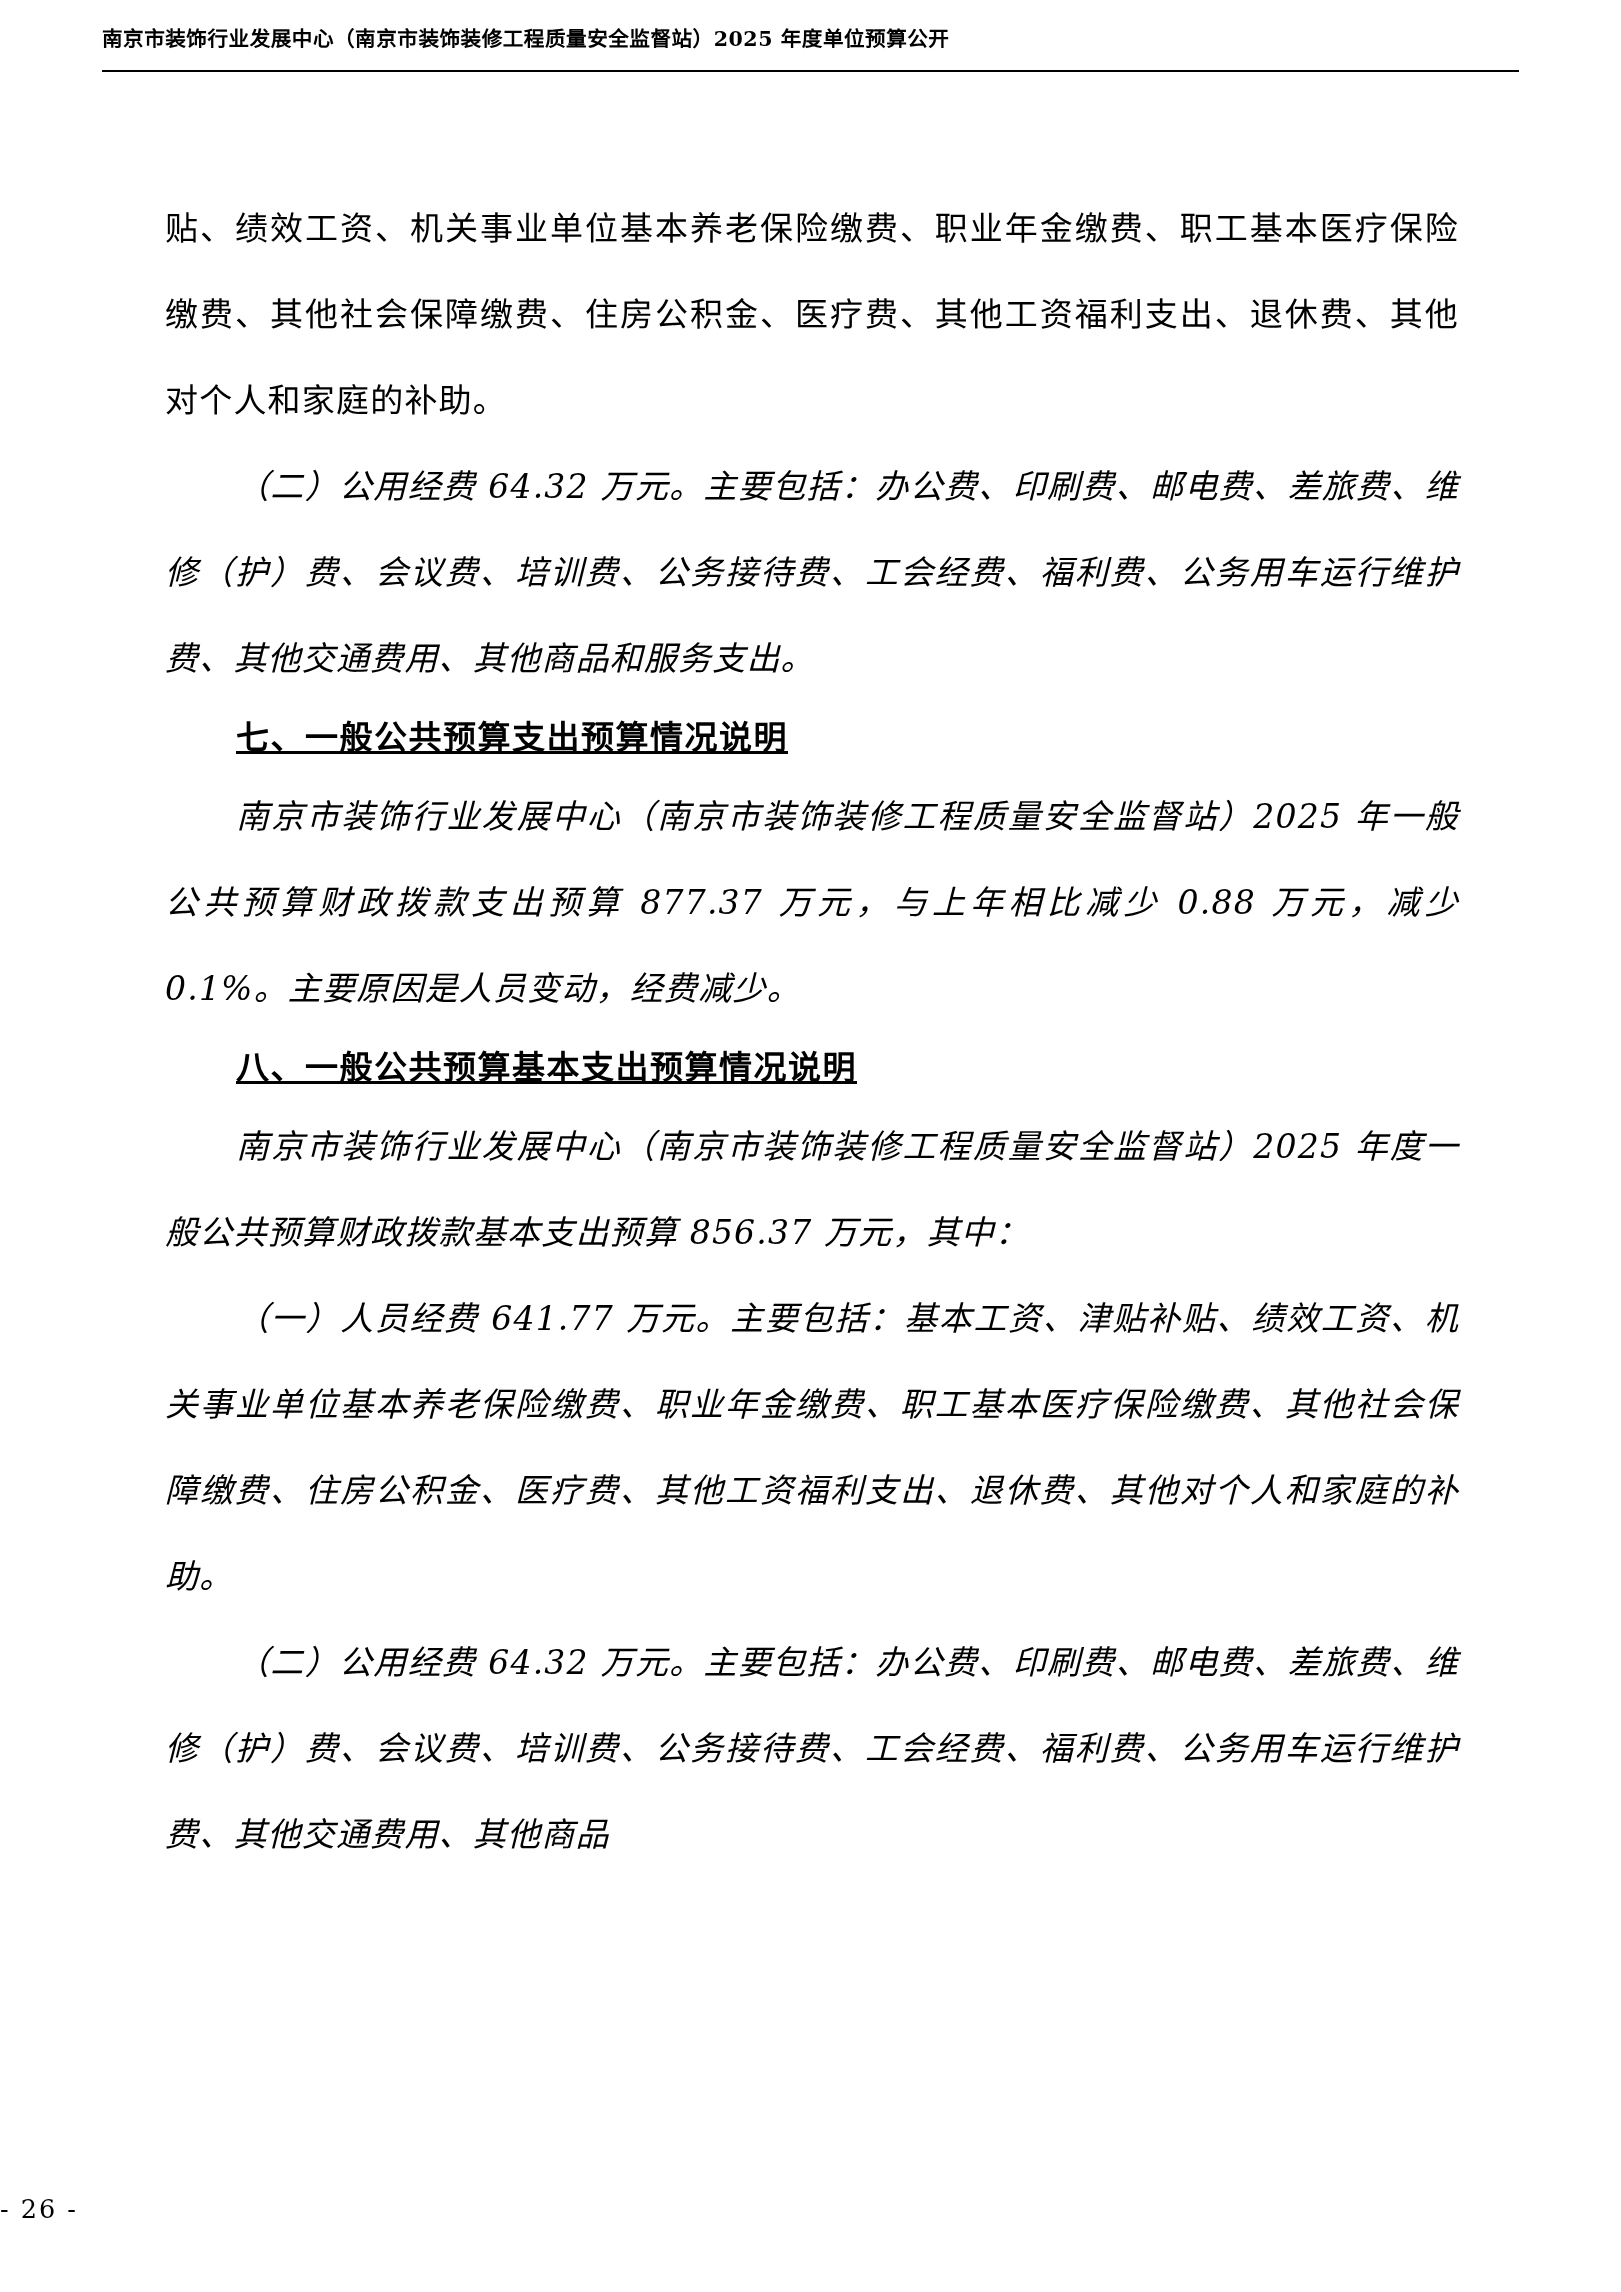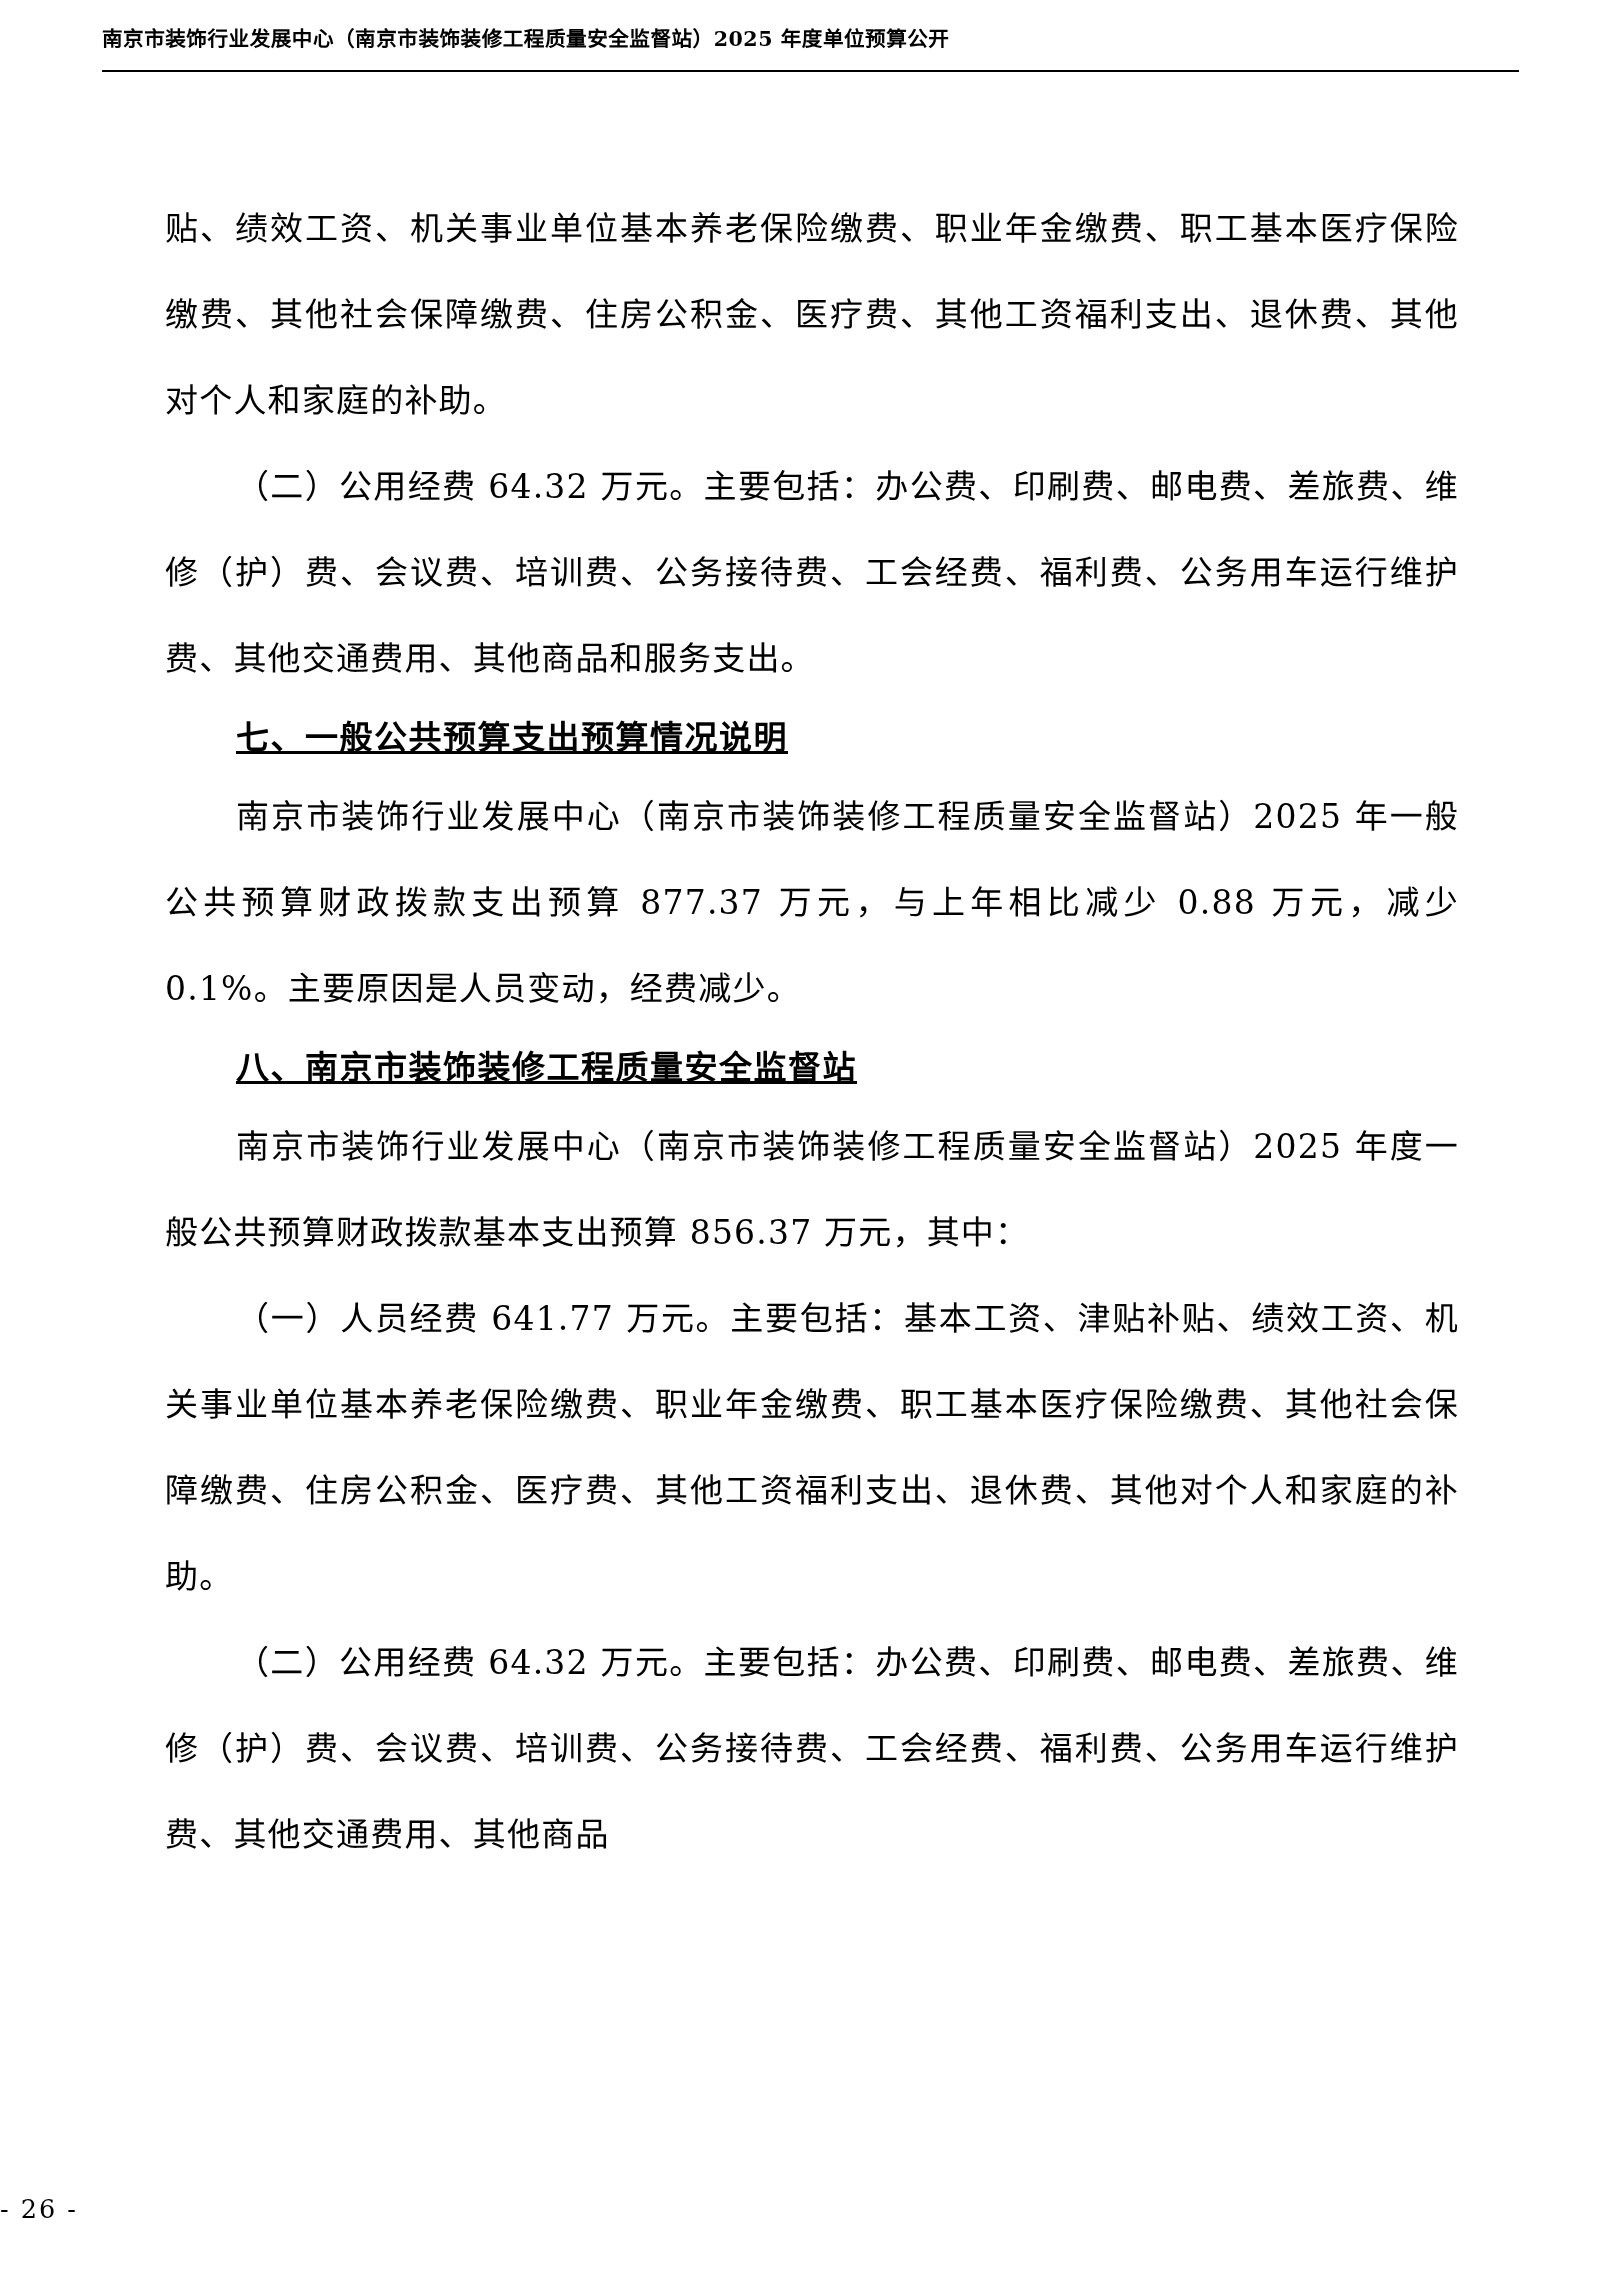--- a/index.html
+++ b/index.html
@@ -49,20 +49,21 @@
     margin: 0 0 0 0;
     font-size: 33px;
     line-height: 86px;
     letter-spacing: 1.2px;
     text-align: justify;
     text-justify: inter-ideograph;
     font-family: "DejaVu Serif", "Liberation Serif", serif;
   }
   p.indent {
     text-indent: 71px;
+    font-style: italic;
   }
   h2.section-heading {
     margin: 0;
     font-size: 33px;
     line-height: 72px;
     font-weight: bold;
     text-indent: 71px;
     letter-spacing: 1.5px;
     font-family: "DejaVu Serif", "Liberation Serif", serif;
     text-decoration: underline;
@@ -90,21 +91,21 @@
   <div class="content">
 
     <p class="body-text">贴、绩效工资、机关事业单位基本养老保险缴费、职业年金缴费、职工基本医疗保险缴费、其他社会保障缴费、住房公积金、医疗费、其他工资福利支出、退休费、其他对个人和家庭的补助。</p>
 
     <p class="body-text indent">（二）公用经费 64.32 万元。主要包括：办公费、印刷费、邮电费、差旅费、维修（护）费、会议费、培训费、公务接待费、工会经费、福利费、公务用车运行维护费、其他交通费用、其他商品和服务支出。</p>
 
     <h2 class="section-heading">七、一般公共预算支出预算情况说明</h2>
 
     <p class="body-text indent">南京市装饰行业发展中心（南京市装饰装修工程质量安全监督站）2025 年一般公共预算财政拨款支出预算 877.37 万元，与上年相比减少 0.88 万元，减少 0.1%。主要原因是人员变动，经费减少。</p>
 
-    <h2 class="section-heading">八、南京市装饰装修工程质量安全监督站</h2>
+    <h2 class="section-heading">八、一般公共预算基本支出预算情况说明</h2>
 
     <p class="body-text indent">南京市装饰行业发展中心（南京市装饰装修工程质量安全监督站）2025 年度一般公共预算财政拨款基本支出预算 856.37 万元，其中：</p>
 
     <p class="body-text indent">（一）人员经费 641.77 万元。主要包括：基本工资、津贴补贴、绩效工资、机关事业单位基本养老保险缴费、职业年金缴费、职工基本医疗保险缴费、其他社会保障缴费、住房公积金、医疗费、其他工资福利支出、退休费、其他对个人和家庭的补助。</p>
 
     <p class="body-text indent">（二）公用经费 64.32 万元。主要包括：办公费、印刷费、邮电费、差旅费、维修（护）费、会议费、培训费、公务接待费、工会经费、福利费、公务用车运行维护费、其他交通费用、其他商品</p>
 
   </div>
 
   <div class="footer">

